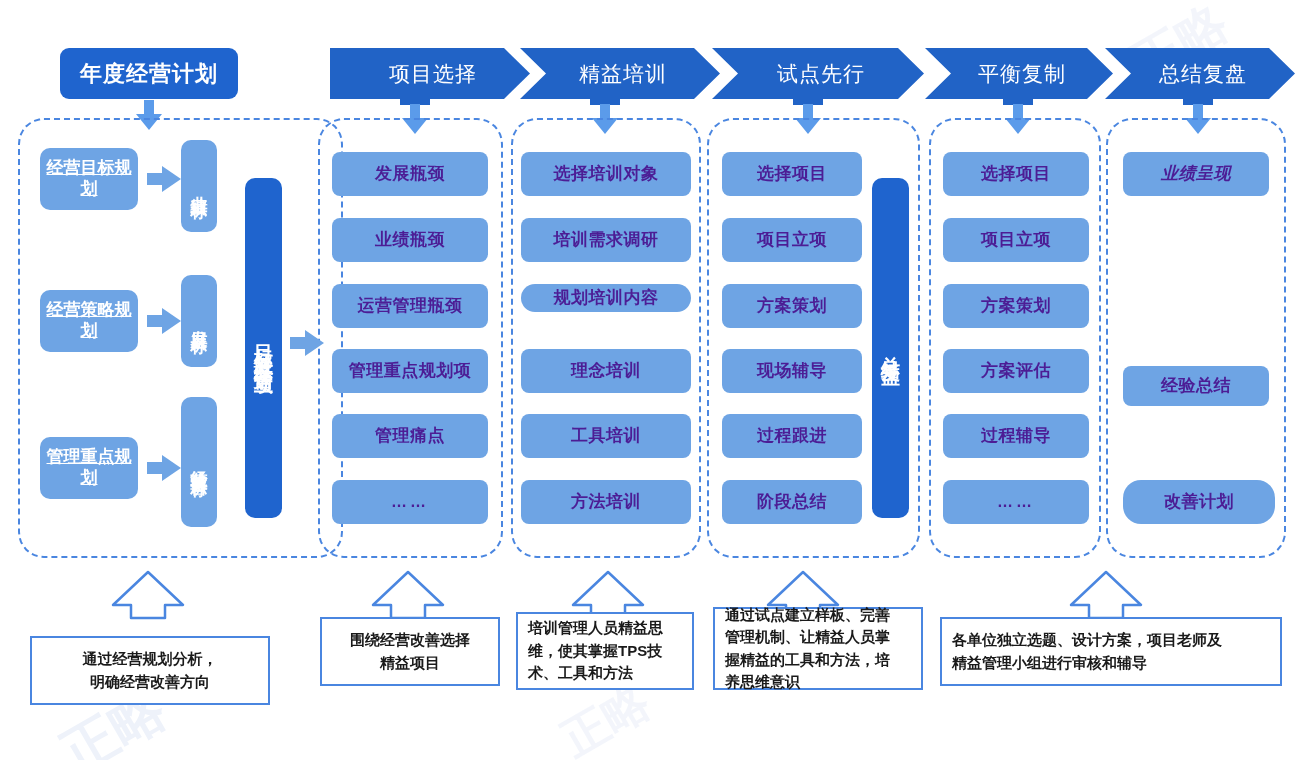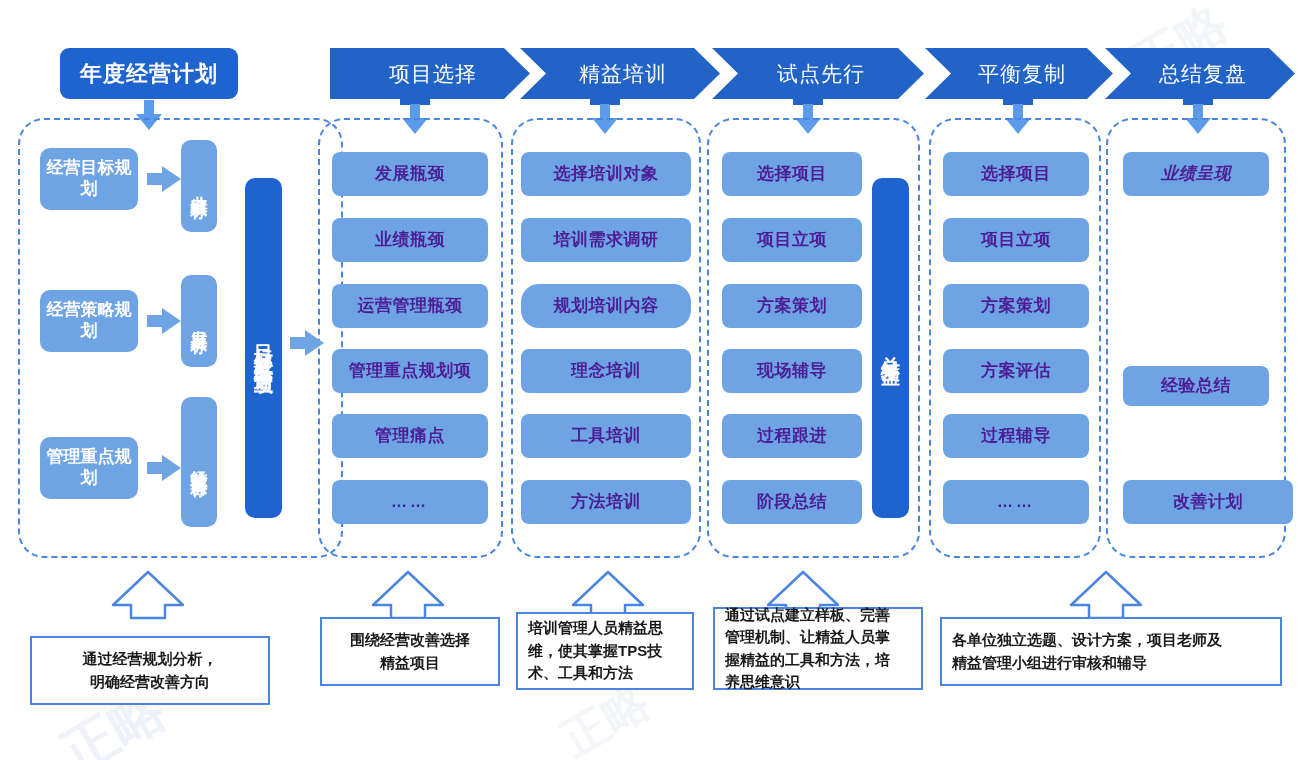--- a/index.html
+++ b/index.html
@@ -65,21 +65,21 @@
     display:flex;align-items:center;justify-content:center;
     color:#4c1d95;font-weight:700;font-size:17px;letter-spacing:0.5px;
     text-align:center;line-height:1.15;
   }
   .item.dots{letter-spacing:3px;font-size:16px;}
 
   
   .s1-left{
     background:#6ea4e4;border-radius:10px;width:98px;height:62px;
     display:flex;align-items:center;justify-content:center;
-    color:#fff;font-weight:700;font-size:17px;line-height:1.22;text-align:center;
+    color:#fff;font-weight:700;font-size:17px;line-height:1.22;text-align:center;text-decoration:underline;
   }
   .s1-vert{
     background:#6ea4e4;border-radius:10px;width:36px;
     display:flex;align-items:center;justify-content:center;
     color:#fff;font-weight:700;font-size:17px;
     writing-mode:vertical-rl;text-orientation:upright;letter-spacing:2px;
   }
   .s1-bigvert{
     background:#1f64ce;border-radius:10px;
     left:245px;top:178px;width:37px;height:340px;
@@ -245,21 +245,21 @@
   <div class="abs item dots" style="left:332px;top:480px;width:156px;height:44px;">
     <span>……</span>
     </div>
 
   <div class="abs item" style="left:521px;top:152px;width:170px;height:44px;">
     <span>选择培训对象</span>
     </div>
   <div class="abs item" style="left:521px;top:218px;width:170px;height:44px;">
     <span>培训需求调研</span>
     </div>
-  <div class="abs item" style="left:521px;top:284px;width:170px;height:44px;border-radius:18px;">
+  <div class="abs item" style="left:521px;top:284px;width:170px;height:28px;border-radius:18px;">
     <span>规划培训内容</span>
     </div>
   <div class="abs item" style="left:521px;top:349px;width:170px;height:44px;">
     <span>理念培训</span>
     </div>
   <div class="abs item" style="left:521px;top:414px;width:170px;height:44px;">
     <span>工具培训</span>
     </div>
   <div class="abs item" style="left:521px;top:480px;width:170px;height:44px;">
     <span>方法培训</span>
@@ -305,21 +305,21 @@
   <div class="abs item dots" style="left:943px;top:480px;width:146px;height:44px;">
     <span>……</span>
     </div>
 
   <div class="abs item" style="left:1123px;top:152px;width:146px;height:44px;font-style:italic;">
     <span>业绩呈现</span>
     </div>
   <div class="abs item" style="left:1123px;top:366px;width:146px;height:40px;">
     <span>经验总结</span>
     </div>
-  <div class="abs item" style="left:1123px;top:480px;width:170px;height:44px;">
+  <div class="abs item" style="left:1123px;top:480px;width:152px;height:44px;border-radius:18px;">
     <span>改善计划</span>
     </div>
 
   <svg class="up-arrow" style="left:110px;top:570px;" width="76" height="50" viewBox="0 0 76 50">
     <polygon points="38,2 73,35 55,35 55,48 21,48 21,35 3,35" fill="#ffffff" stroke="#4a86e0" stroke-width="2.5" stroke-linejoin="round"></polygon>
   </svg>
   <svg class="up-arrow" style="left:370px;top:570px;" width="76" height="50" viewBox="0 0 76 50">
     <polygon points="38,2 73,35 55,35 55,48 21,48 21,35 3,35" fill="#ffffff" stroke="#4a86e0" stroke-width="2.5" stroke-linejoin="round"></polygon>
   </svg>
   <svg class="up-arrow" style="left:570px;top:570px;" width="76" height="50" viewBox="0 0 76 50">

